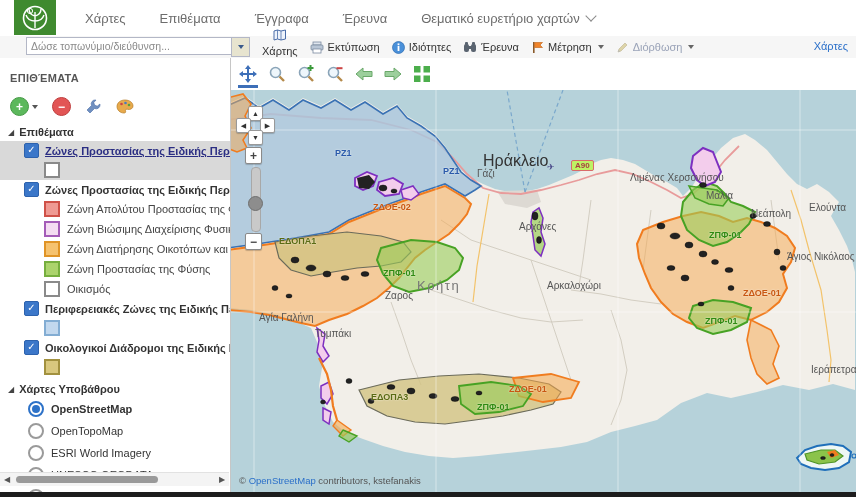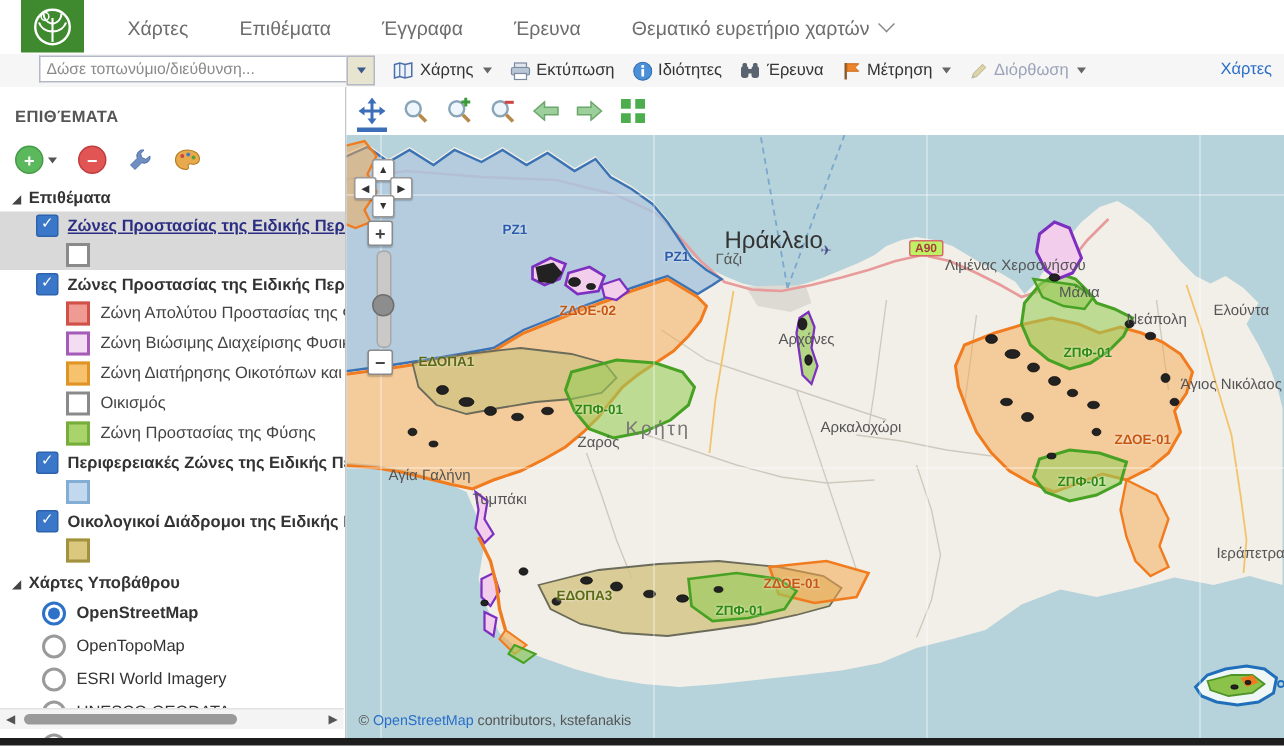--- a/index.html
+++ b/index.html
@@ -11,21 +11,21 @@
   .navitem{padding:0 17px;font-size:13px;color:#6d6d6d;cursor:pointer;display:flex;align-items:center;gap:7px;}
   .chev{width:7px;height:7px;border-right:1.6px solid #8a8a8a;border-bottom:1.6px solid #8a8a8a;transform:rotate(45deg);margin-top:-4px;}
   
   #toolbar{position:absolute;left:0;top:36px;width:856px;height:22px;background:#f6f6f6;border-bottom:1px solid #d9d9d9;display:flex;align-items:center;}
   #searchwrap{display:flex;margin-left:3px;padding-left:23px;}
   #searchinput{width:196px;height:16px;border:1px solid #b3b7c6;border-right:none;font-size:10.5px;padding:0 4px;color:#444;background:#fff;outline:none;}
   #searchinput::placeholder{color:#8a8a8a;}
   #searchtrigger{width:17px;height:18px;background:#e7e4cf;border:1px solid #b3b7c6;display:flex;align-items:center;justify-content:center;cursor:pointer;}
   .trigarrow{width:0;height:0;border-left:3.5px solid transparent;border-right:3.5px solid transparent;border-top:4.5px solid #3a5a8c;}
   .tbtn{display:flex;align-items:center;gap:4px;font-size:11px;color:#333;padding:2px 6px;cursor:pointer;white-space:nowrap;}
-  .tbtn.first{margin-left:6px;}
+  .tbtn.first{margin-left:6px;flex-direction:column;}
   .tbtn .caret{width:0;height:0;border-left:3px solid transparent;border-right:3px solid transparent;border-top:4px solid #666;margin-left:2px;}
   .tbtn.disabled{color:#9aa3b8;}
   #maps-link{position:absolute;right:8px;top:4px;font-size:11px;color:#2a6fc9;cursor:pointer;}
   
   #sidebar{position:absolute;left:0;top:58px;width:230px;height:434px;background:#fff;border-right:1px solid #c6c6c6;overflow:hidden;}
   #side-title{font-size:11px;font-weight:bold;color:#555;letter-spacing:.3px;margin:14px 0 0 10px;}
   #side-icons{display:flex;align-items:center;gap:14px;margin:13px 0 10px 10px;}
   .cicon{width:17px;height:17px;border-radius:50%;display:flex;align-items:center;justify-content:center;color:#fff;font-size:12px;font-weight:bold;line-height:1;cursor:pointer;}
   .green{background:#5cb85c;border:1px solid #459a45;}
   .red{background:#e25555;border:1px solid #bf3d3d;}
@@ -58,21 +58,21 @@
   #mapcanvas{position:absolute;left:231px;top:90px;width:625px;height:402px;overflow:hidden;background:#b6d2da;}
   #zone-labels span{position:absolute;font-weight:bold;font-size:9px;white-space:nowrap;text-shadow:0 0 2px rgba(255,255,255,.8);}
   #zone-labels .rz{color:#2a5aab;}
   #zone-labels .zdoe{color:#c85712;}
   #zone-labels .zpf{color:#2f8a12;}
   #zone-labels .cor{color:#5a6b14;}
   #place-labels span{position:absolute;white-space:nowrap;}
   #place-labels .town{font-size:10px;color:#555;}
   #place-labels .city{font-size:16px;color:#333;}
   #place-labels .region{font-size:13px;color:#777;letter-spacing:1.5px;}
-  #roadbadge{position:absolute;left:340px;top:70px;background:#bef264;border:1px solid #d96a6a;color:#a93f3f;font-size:8px;font-weight:bold;padding:0 3px;border-radius:2px;margin-left:35px;}
+  #roadbadge{position:absolute;left:340px;top:70px;background:#bef264;border:1px solid #d96a6a;color:#a93f3f;font-size:8px;font-weight:bold;padding:0 3px;border-radius:2px;}
   
   .olbtn{position:absolute;width:13px;height:13px;background:#fff;border:1px solid #999;border-radius:2px;font-size:7px;color:#333;display:flex;align-items:center;justify-content:center;cursor:pointer;box-shadow:0 1px 1px rgba(0,0,0,.2);}
   .zoombtn{position:absolute;width:15px;height:15px;background:#fff;border:1px solid #8a8a8a;border-radius:2px;font-size:12px;font-weight:bold;color:#444;display:flex;align-items:center;justify-content:center;cursor:pointer;box-shadow:0 1px 1px rgba(0,0,0,.2);}
   #slidertrack{position:absolute;left:20px;top:77px;width:8px;height:63px;background:#c9c9c9;border:1px solid #a8a8a8;border-radius:4px;cursor:pointer;}
   #sliderthumb{position:absolute;left:17px;top:106px;width:13px;height:13px;background:#8d8d8d;border:1px solid #6f6f6f;border-radius:50%;cursor:pointer;}
   #attribution{position:absolute;left:8px;bottom:6px;font-size:9.5px;color:#555;}
   #attribution .lnk{color:#2a6fc9;}
   
   #bottombar{position:absolute;left:0;top:492px;width:856px;height:5px;background:#1d1d1d;}
 </style>
@@ -214,26 +214,26 @@
         </div>
       <div class="legendrow">
           <span class="sw" style="background: rgb(244, 220, 242); border-color: rgb(164, 92, 184);"></span>
           <span class="leglabel">Ζώνη Βιώσιμης Διαχείρισης Φυσικών Πόρων</span>
         </div>
       <div class="legendrow">
           <span class="sw" style="background: rgb(246, 194, 110); border-color: rgb(224, 148, 38);"></span>
           <span class="leglabel">Ζώνη Διατήρησης Οικοτόπων και Ειδών</span>
         </div>
       <div class="legendrow">
+          <span class="sw" style="background: rgb(171, 211, 108); border-color: rgb(118, 174, 62);"></span>
+          <span class="leglabel">Ζώνη Προστασίας της Φύσης</span>
+        </div>
+      <div class="legendrow">
           <span class="sw" style="background: rgb(255, 255, 255); border-color: rgb(138, 138, 138);"></span>
           <span class="leglabel">Οικισμός</span>
-        </div>
-      <div class="legendrow">
-          <span class="sw" style="background: rgb(171, 211, 108); border-color: rgb(118, 174, 62);"></span>
-          <span class="leglabel">Ζώνη Προστασίας της Φύσης</span>
         </div>
 
       <div class="trow">
         <span class="cbx">✓</span>
         <span class="llabel">Περιφερειακές Ζώνες της Ειδικής Περιβαλλοντικής</span>
       </div>
       <div class="legendrow">
           <span class="sw" style="background: rgb(194, 216, 238); border-color: rgb(131, 173, 211);"></span>
         </div>
 

